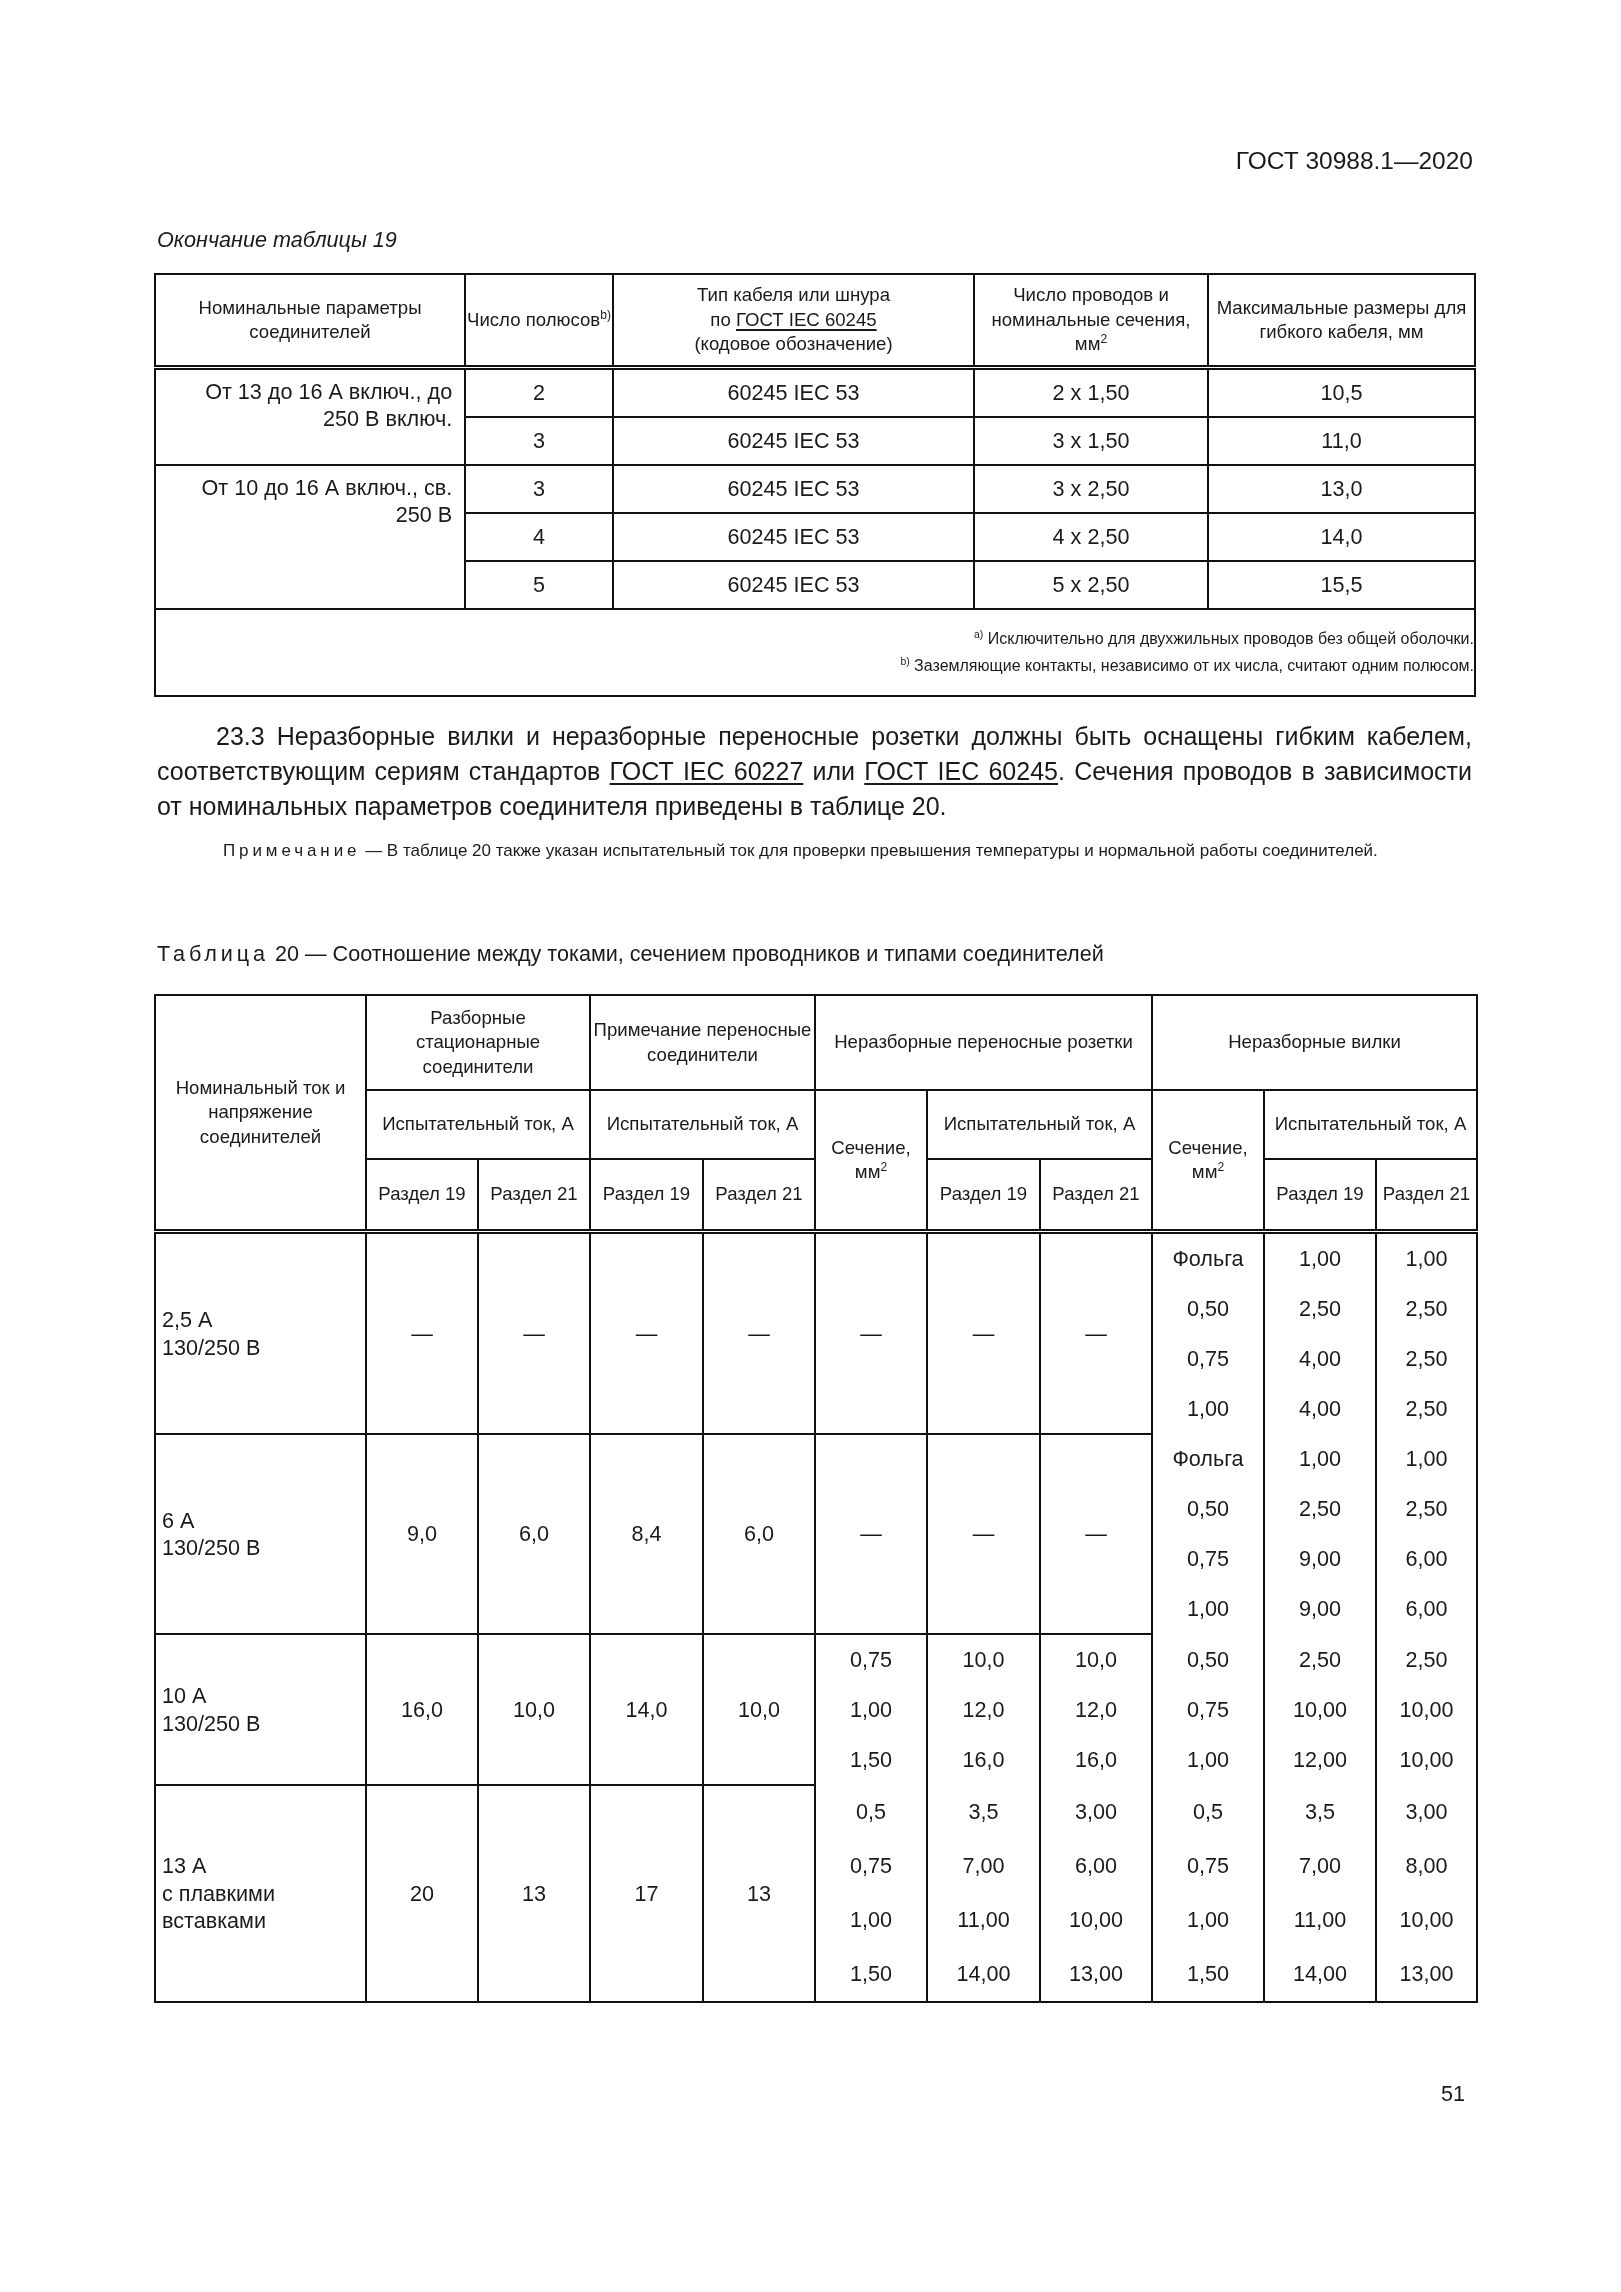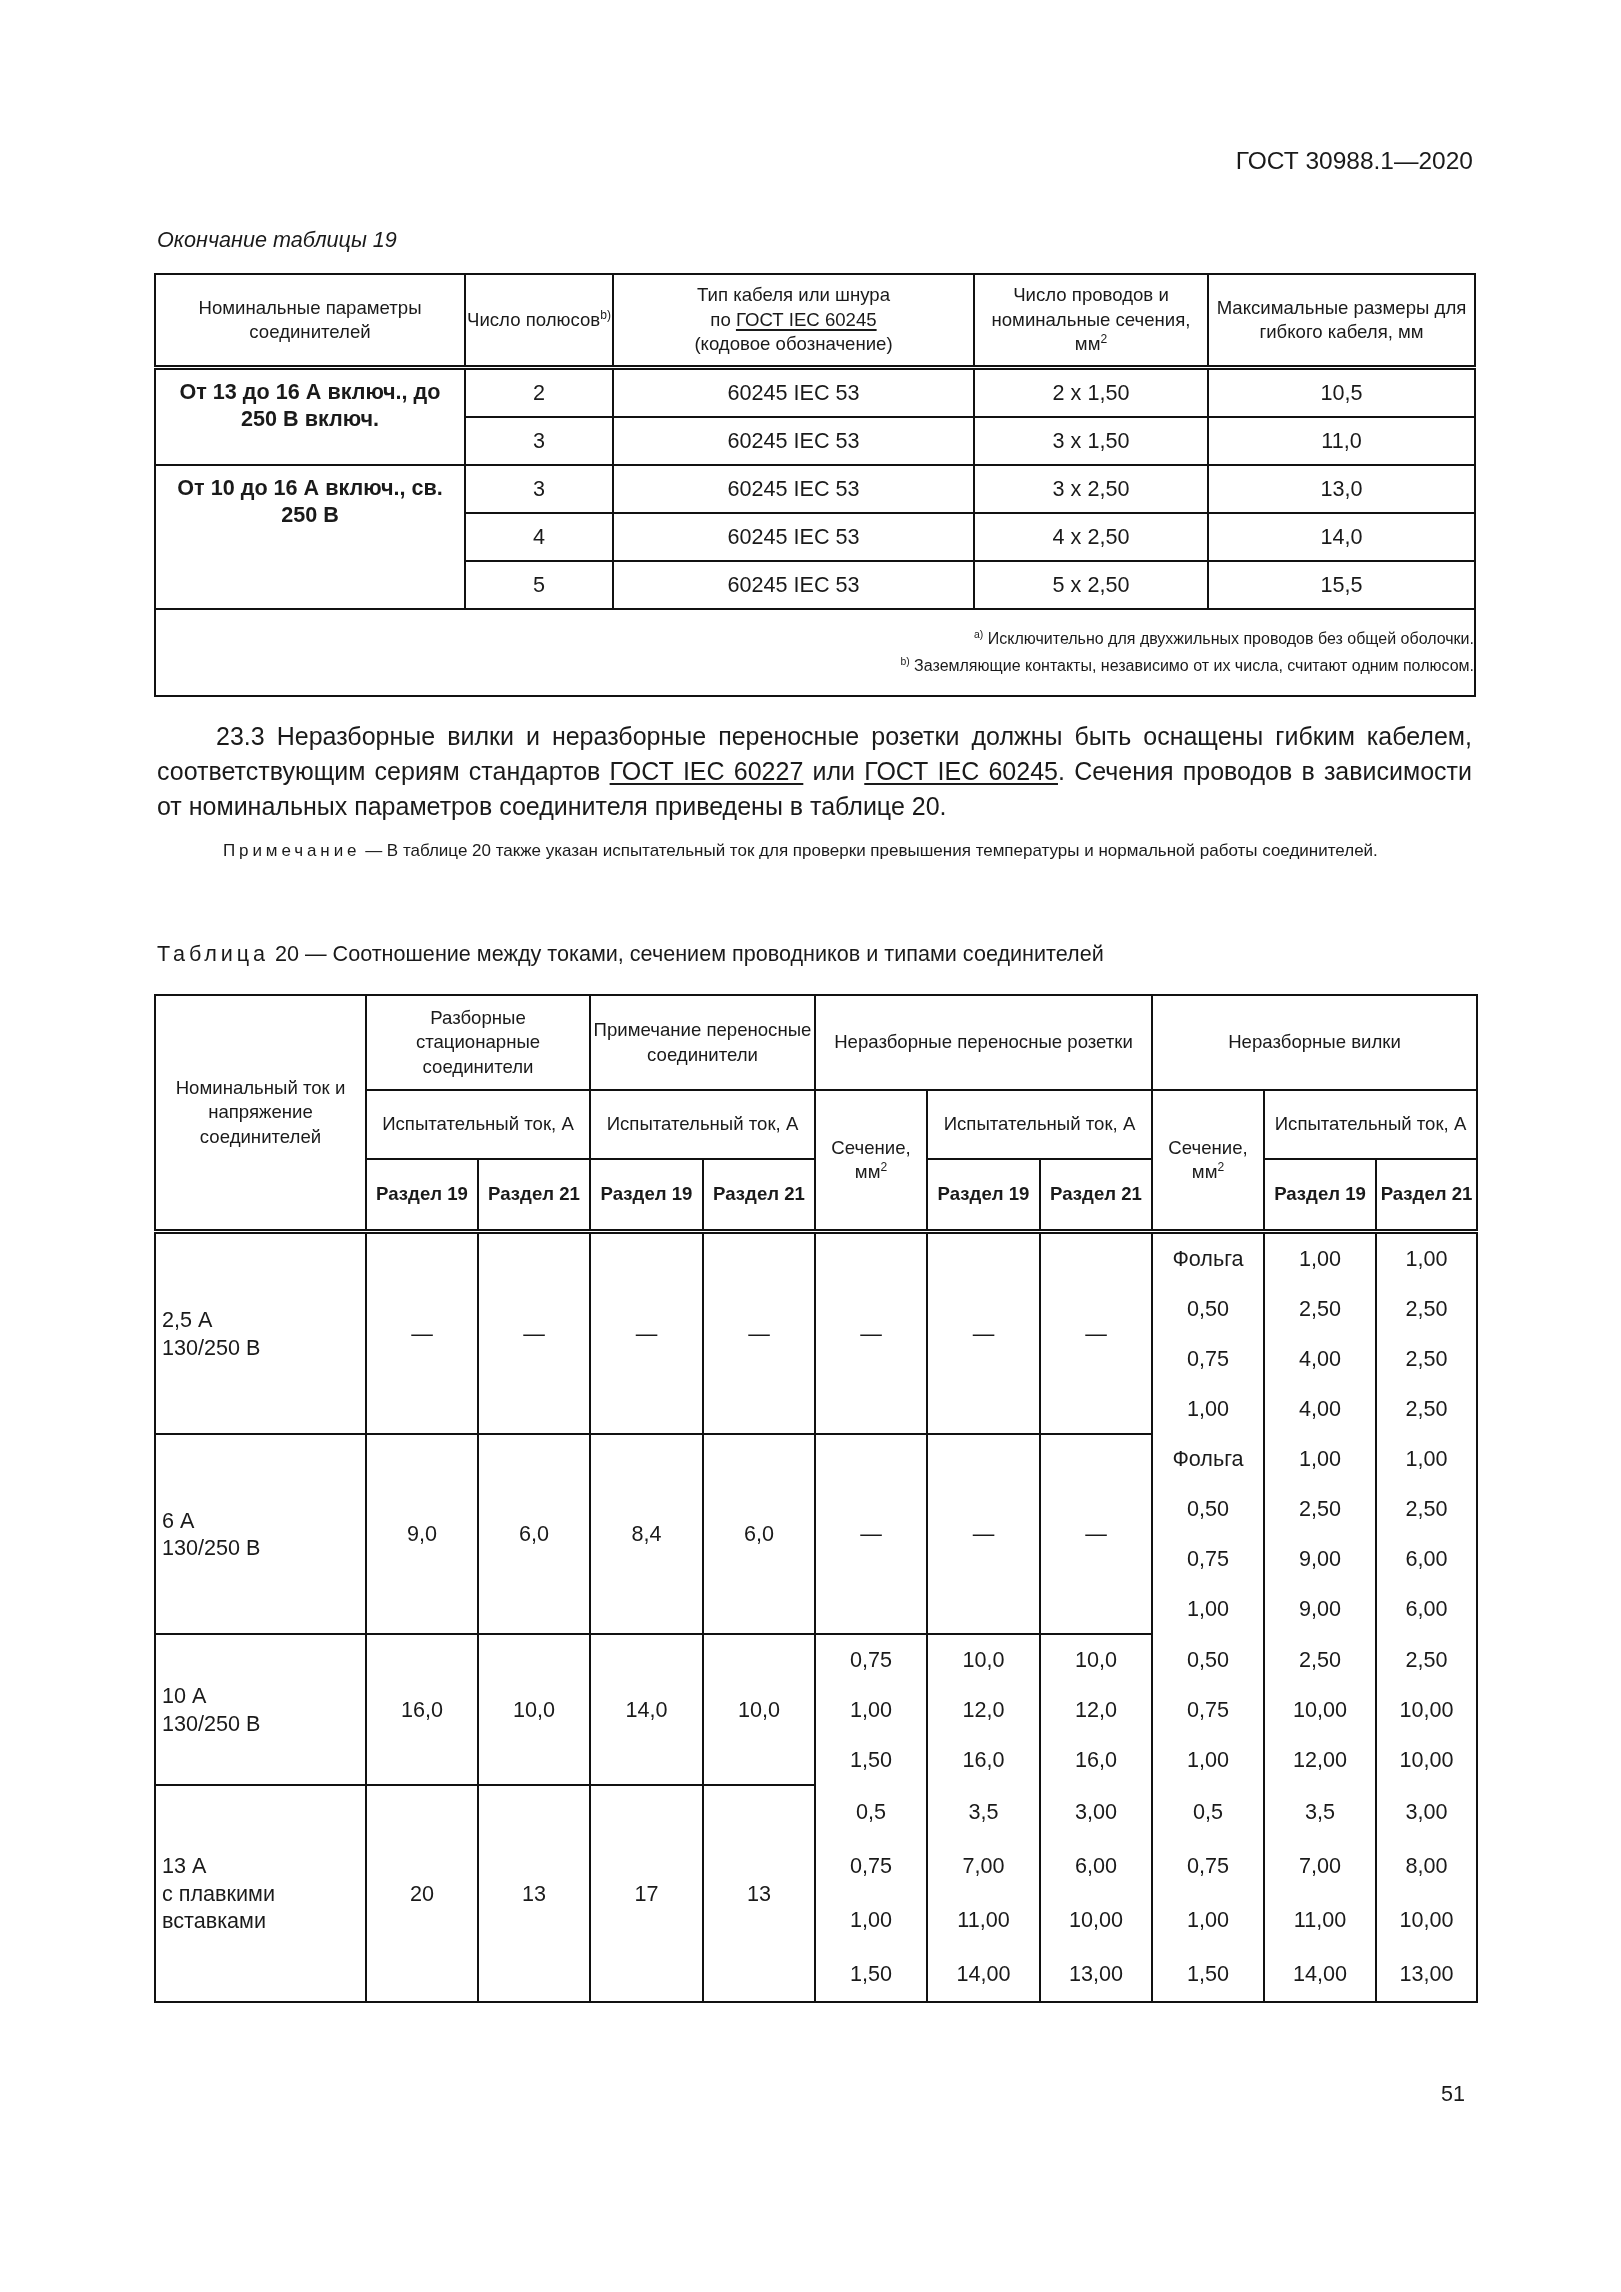--- a/index.html
+++ b/index.html
@@ -17,29 +17,29 @@
   .t20-caption { left: 157px; top: 941px; font-size: 21.6px; }
   sup { font-size: 0.65em; line-height: 0; vertical-align: 0.55em; }
 
   table { border-collapse: collapse; position: absolute; table-layout: fixed; }
   td, th { border: 2px solid #111; padding: 0; font-weight: normal; text-align: center; vertical-align: middle; }
 
   
   #t19 { left: 154px; top: 273px; width: 1319px; }
   #t19 th { font-size: 18.6px; line-height: 24.5px; height: 90px; border-bottom: 5.9px double #111; }
   #t19 td { font-size: 21.6px; height: 46px; }
-  #t19 td.param { text-align: center; vertical-align: top; padding: 7.8px 11.8px; line-height: 27.4px; font-weight: bold; }
+  #t19 td.param { text-align: right; vertical-align: top; padding: 7.8px 11.8px; line-height: 27.4px; }
   #t19 td.foot { text-align: right; font-size: 16px; line-height: 27.4px; padding: 7.8px 0 7.8px 71px; height: 69px; }
 
   
   #t20 { left: 154px; top: 994px; width: 1319px; border: 2.9px solid #111; }
   #t20 th { font-size: 18.6px; line-height: 24.5px; }
   #t20 tr.h1 th { height: 93px; }
   #t20 tr.h2 th { height: 67px; }
-  #t20 tr.h3 th { height: 69px; font-weight: bold; }
+  #t20 tr.h3 th { height: 69px; }
   #t20 thead tr.h3 th, #t20 th.tall { border-bottom: 5.9px double #111; }
   #t20 td { font-size: 21.6px; }
   #t20 tbody td.lbl { text-align: left; padding-left: 6px; line-height: 27.4px; }
   #t20 tbody tr.grp-end td { border-bottom: 3.9px solid #111; }
   #t20 tbody tr.sub td.sc { border-top: none; border-bottom: none; }
   #t20 tbody td.sc { height: 50px; }
   .grp13 td.sc { height: 54px !important; }
 </style>
 </head>
 <body>

